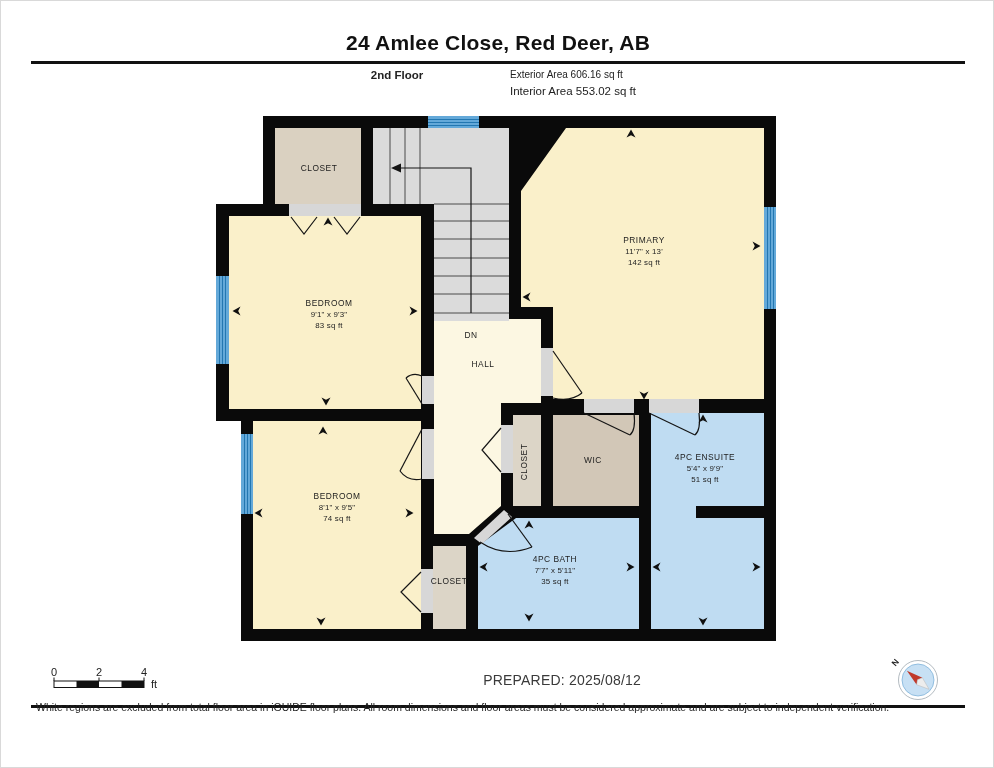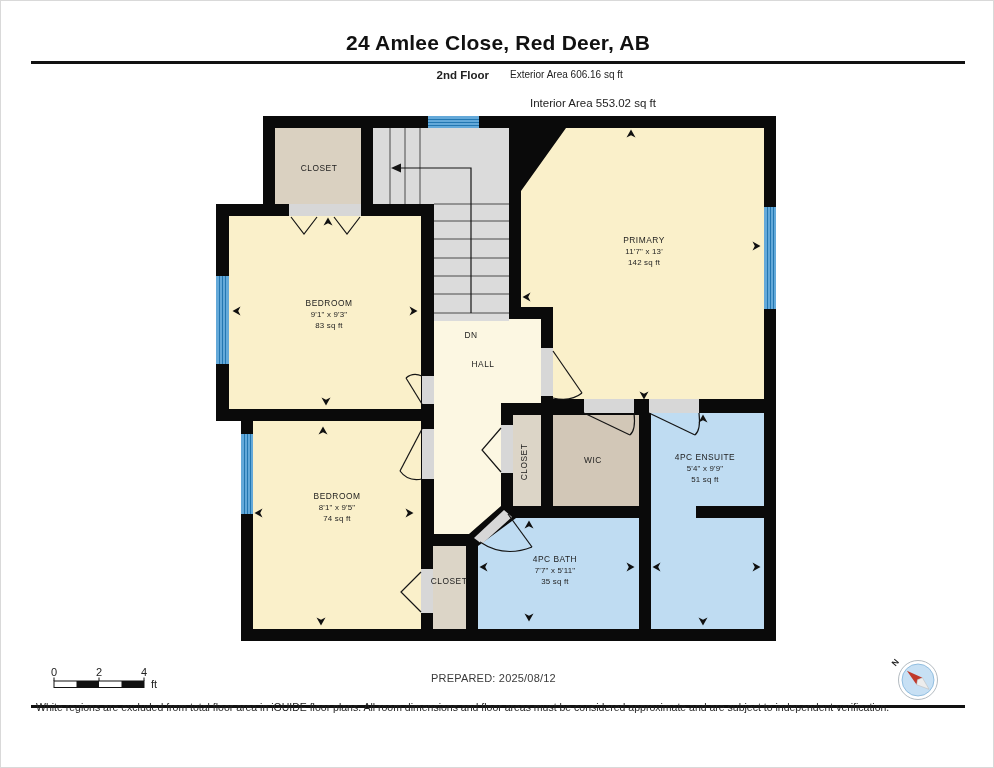--- a/index.html
+++ b/index.html
@@ -2,24 +2,24 @@
 <html style="--wall: #0A0A0A; --room_cream: #FAF0CA; --hall_cream: #FCF7E2; --closet_tan: #DAD1C1; --closet_tan2: #DCD5C7; --wic_tan: #D2C7B7; --stairs_gray: #DBDBDB; --opening_gray: #D7D7D7; --wet_blue: #BFDCF2; --window_blue: #64A9D9; --window_stripe: #2377B1; --needle_red: #C0392B;"><head>
 <meta charset="utf-8">
 <style>
   html,body{margin:0;padding:0;background:#fff;}
   body{width:994px;height:768px;position:relative;font-family:"Liberation Sans",sans-serif;
        box-sizing:border-box;border:1px solid #d9d9d9;overflow:hidden;}
   .abs{position:absolute;}
   #title{top:30px;left:0;width:994px;text-align:center;font-size:21px;font-weight:bold;color:#111;letter-spacing:.2px;}
   .rule{background:#111;height:2.5px;left:30px;width:934px;}
   #rule-top{top:60px;} #rule-bottom{top:704px;}
-  #floor-label{top:68px;left:288px;width:200px;text-align:right;font-size:11.5px;font-weight:bold;color:#222;}
+  #floor-label{top:68px;left:296px;width:200px;text-align:center;font-size:11.5px;font-weight:bold;color:#222;}
   #ext-area{top:68px;left:509px;font-size:10px;color:#222;}
-  #int-area{top:96px;left:509px;font-size:11.5px;color:#222;margin-left:20px;}
-  #prepared{top:671px;left:430px;width:210px;text-align:left;font-size:11px;color:#3a3a3a;letter-spacing:.2px;}
+  #int-area{top:84px;left:509px;font-size:11.5px;color:#222;}
+  #prepared{top:671px;left:430px;width:210px;text-align:right;font-size:14px;color:#3a3a3a;letter-spacing:.2px;}
   #disclaimer{top:700px;left:35px;width:930px;font-size:10.5px;color:#222;}
   
   #plan{left:205px;top:105px;}
   .silhouette{fill:var(--wall);}
   .cream{fill:var(--room_cream);} .hallc{fill:var(--hall_cream);}
   .tan1{fill:var(--closet_tan);} .tan2{fill:var(--closet_tan2);} .tan3{fill:var(--wic_tan);}
   .gray{fill:var(--stairs_gray);} .opening{fill:var(--opening_gray);}
   .blue{fill:var(--wet_blue);} .wall{fill:var(--wall);}
   .window{fill:var(--window_blue);}
   .wline{stroke:var(--window_stripe);stroke-width:1;}

